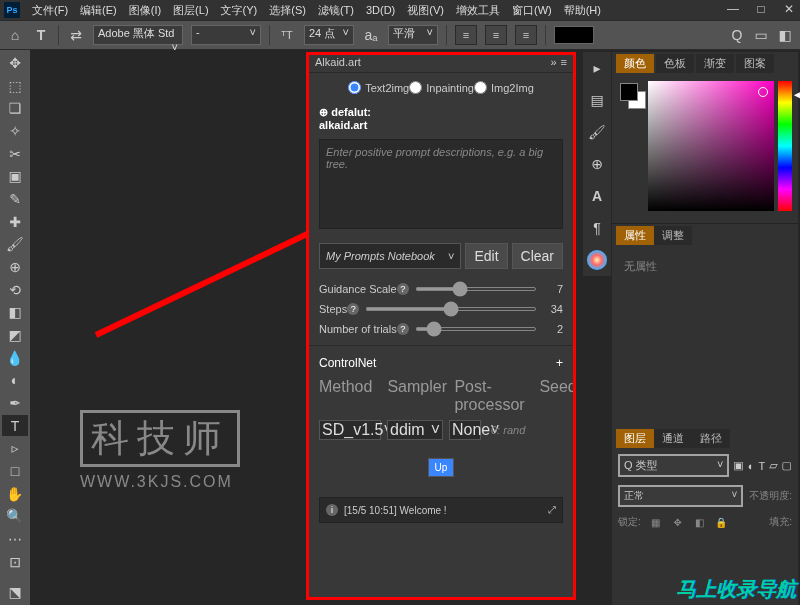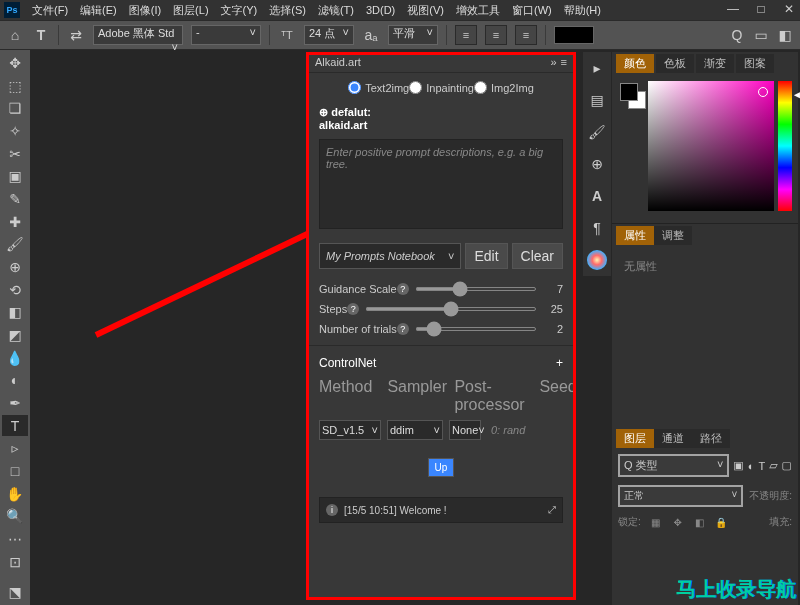--- a/index.html
+++ b/index.html
@@ -49,21 +49,21 @@
 .slider-row input[type=range] { width: 100%; accent-color: #999; height: 4px; }
 .slider-row .val { width: 20px; text-align: right; }
 .controlnet { display: flex; justify-content: space-between; padding: 10px 12px 4px; font-size: 12px; color: #fff; border-top: 1px solid #2a2a2a; margin-top: 6px; }
 .controlnet .plus { cursor: pointer; }
 .cn-headers { display: flex; padding: 4px 12px; font-size: 16px; color: #999; gap: 15px; }
 .cn-headers span:nth-child(1){width:56px;}
 .cn-headers span:nth-child(2){width:52px;}
 .cn-headers span:nth-child(3){width:70px;}
 .cn-headers span:nth-child(4){width:40px;}
 .cn-row { display: flex; gap: 6px; padding: 2px 12px; }
-.cn-sel { background: #2a2a2a; border: 1px solid #555; padding: 0 2px; font-size: 11px; color: #ddd; display: flex; justify-content: space-between; align-items: center; cursor: pointer; }
+.cn-sel { background: #2a2a2a; border: 1px solid #555; padding: 0 2px; font-size: 16px; color: #ddd; display: flex; justify-content: space-between; align-items: center; cursor: pointer; }
 .cn-seed { flex: 1; font-style: italic; color: #888; padding: 4px; font-size: 11px; }
 .gen-row { display: flex; justify-content: center; gap: 14px; padding: 16px 12px; align-items: center; }
 .gen-btn { background: #3a86ff; color: #fff; border: none; border-radius: 14px; padding: 6px 22px; font-size: 12px; cursor: pointer; }
 .up-btn { background: #3a86ff; color: #fff; border: 1px solid #555; padding: 3px 6px; font-size: 10px; cursor: pointer; }
 .log-box { margin: 4px 12px; background: #2a2a2a; padding: 6px; font-size: 10px; display: flex; align-items: center; gap: 6px; border: 1px solid #222; }
 .log-box .info-ic { width: 12px; height: 12px; background: #666; border-radius: 50%; color: #fff; font-size: 9px; text-align: center; line-height: 12px; }
 .side-icons { position: absolute; left: 583px; top: 52px; width: 28px; background: #323232; display: flex; flex-direction: column; align-items: center; gap: 12px; padding: 6px 0; }
 .side-icons .sicon { width: 20px; height: 20px; display: flex; align-items: center; justify-content: center; font-size: 14px; cursor: pointer; }
 .side-icons .sicon.round { border-radius: 50%; background: radial-gradient(circle, #fff3b0, #ff6b6b, #4dabf7, #69db7c); }
 .right-col { position: absolute; left: 612px; top: 52px; width: 186px; background: #323232; height: 553px; font-size: 11px; }
@@ -80,21 +80,21 @@
 .hue-bar::after { content:'◄'; position:absolute; right:-10px; top:8px; color:#fff; font-size:10px; }
 .prop-section { border-top: 1px solid #222; margin-top: 6px; }
 .prop-tabs { display: flex; padding: 2px 4px; }
 .prop-body { padding: 12px; color: #888; min-height: 60px; }
 .layer-tabs { display: flex; padding: 2px 4px; margin-top: 120px; }
 .layer-controls { padding: 4px 6px; display: flex; align-items: center; gap: 4px; }
 .layer-sel { background: #3a3a3a; border: 2px solid #a3a3a3; padding: 2px 4px; color: #ccc; flex: 1; display: flex; justify-content: space-between; cursor: pointer; }
 .opacity-row { padding: 4px 6px; display: flex; align-items: center; gap: 6px; font-size: 10px; color: #888; }
 .lock-row { padding: 4px 6px; display: flex; align-items: center; gap: 8px; font-size: 10px; color: #888; }
 .lock-row .licon { width: 14px; height: 14px; display: flex; align-items: center; justify-content: center; font-size: 10px; }
-.promo { position: absolute; right: 4px; bottom: 2px; font-size: 20px; font-weight: bold; color: #00d0a0; text-shadow: 1px 0 #0066ff; z-index: 20; }
+.promo { position: absolute; right: 4px; bottom: 2px; font-size: 20px; font-weight: bold; font-style: italic; color: #00d0a0; text-shadow: 1px 0 #0066ff; z-index: 20; }
 </style>
 </head>
 <body>
 
 <div class="menubar">
   <div class="ps-logo">Ps</div>
   <span class="menu-item">文件(F)</span>
   <span class="menu-item">编辑(E)</span>
   <span class="menu-item">图像(I)</span>
   <span class="menu-item">图层(L)</span>
@@ -163,20 +163,24 @@
     <div class="tool">🔍</div>
     <div class="tool">⋯</div>
     <div class="tool">⊡</div>
     <div class="tool" style="margin-top:8px">⬔</div>
   </div>
   <div class="canvas">
     <svg class="arrow" viewBox="0 0 260 130">
       <line x1="10" y1="120" x2="240" y2="10" stroke="#ff0000" stroke-width="6"></line>
       <polygon points="255,3 225,5 240,28" fill="#ff0000"></polygon>
     </svg>
+    <div class="watermark">
+      <div class="cn">科技师</div>
+      <div class="url">WWW.3KJS.COM</div>
+    </div>
   </div>
 </div>
 
 <div class="plugin-highlight"></div>
 
 <div class="plugin-panel">
   <div class="plugin-header">
     <span>Alkaid.art</span>
     <div class="collapse">
       <span>»</span>
@@ -222,21 +226,21 @@
     <span class="val">7</span>
   </div>
   <div class="slider-row">
     <span class="lbl">
         <span>Steps</span> 
         <span class="help-ic">?</span>
       </span>
     <span class="track">
         <input type="range" min="0" max="50" value="25" style="">
       </span>
-    <span class="val">25</span>
+    <span class="val">34</span>
   </div>
   <div class="slider-row">
     <span class="lbl">
         <span>Number of trials</span> 
         <span class="help-ic">?</span>
       </span>
     <span class="track">
         <input type="range" min="1" max="10" value="2" style="">
       </span>
     <span class="val">2</span>

